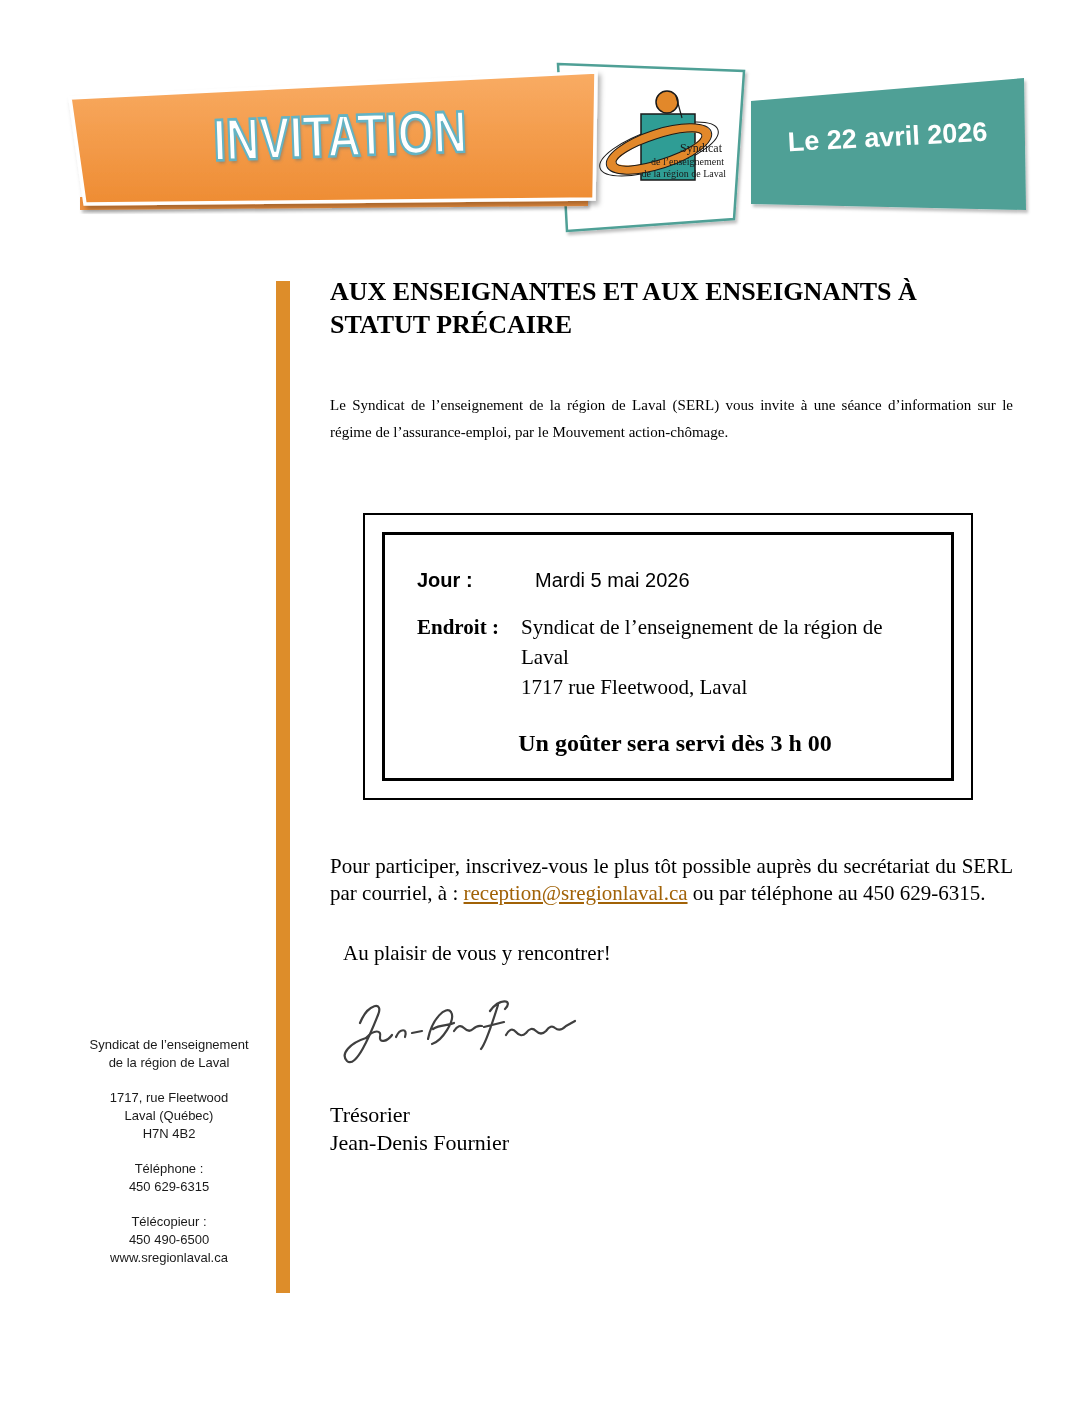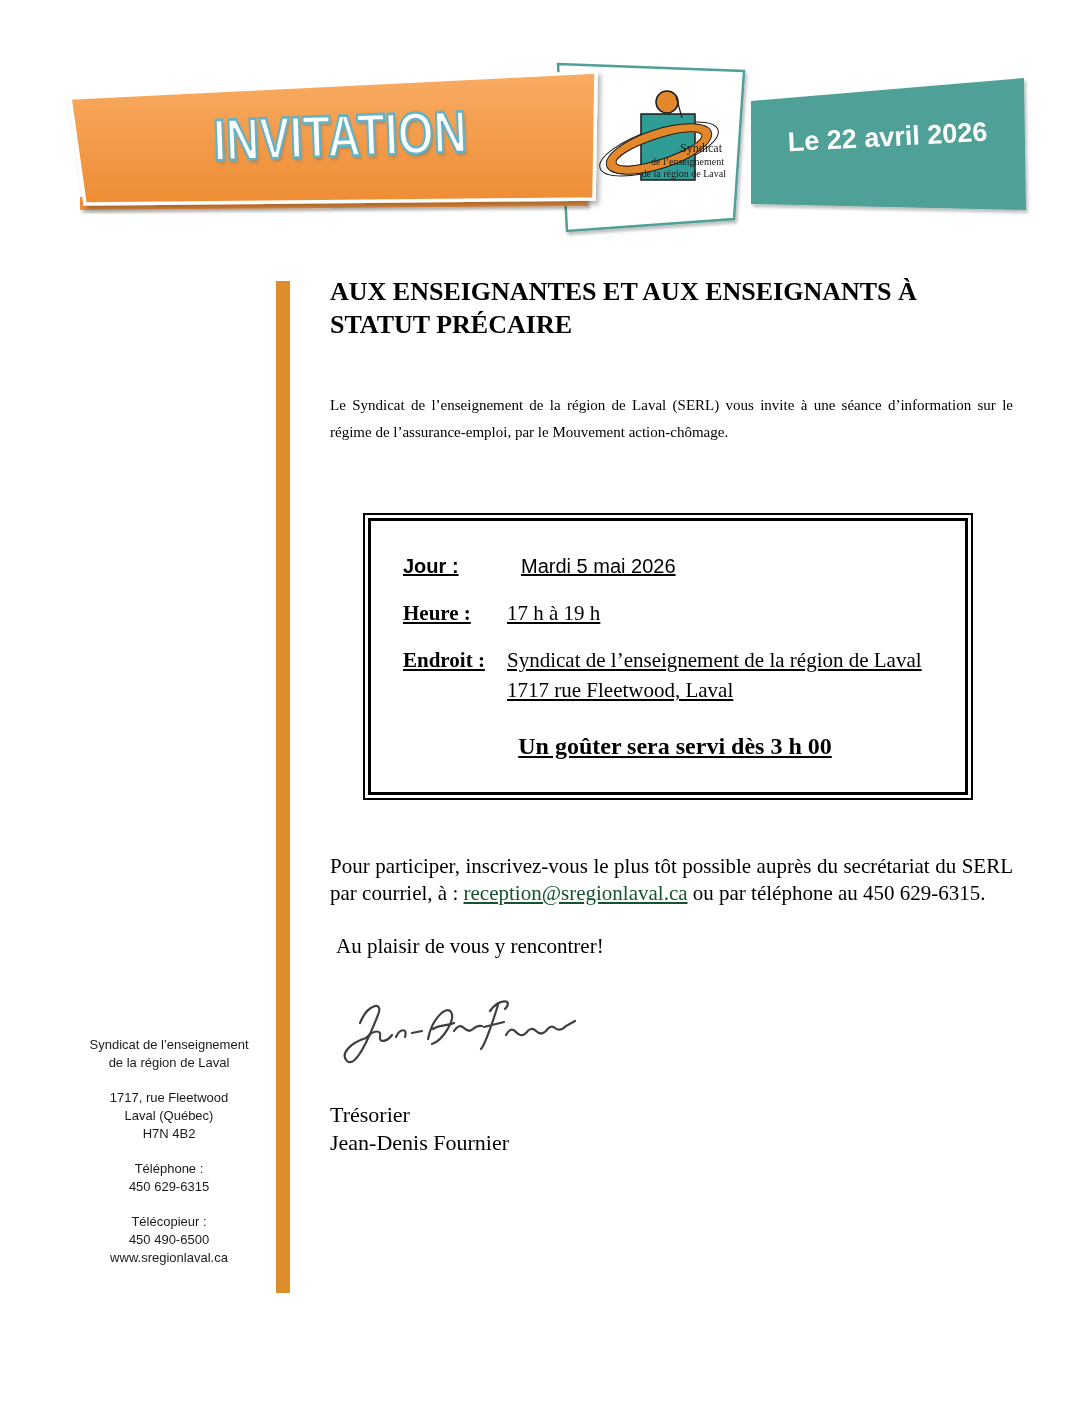--- a/index.html
+++ b/index.html
@@ -35,32 +35,32 @@
   .sidebar .group{margin-bottom:17px;}
   .sidebar .group:last-child{margin-bottom:0;}
 
   
   .main-heading{left:330px;top:275px;width:683px;text-align:left;
     font-weight:bold;font-size:26px;line-height:33px;}
   .intro-para{left:330px;top:392px;width:683px;
     font-size:15px;line-height:26.5px;text-align:justify;}
 
   .details-box-outer{left:363px;top:513px;width:610px;height:287px;
-    border:2px solid #000;padding:3px;box-sizing:border-box;text-decoration:underline;}
+    border:2px solid #000;padding:17px;box-sizing:border-box;}
   .details-box-inner{border:3px solid #000;width:100%;height:100%;box-sizing:border-box;
     padding:30px 18px 10px 32px;}
   .detail-row{display:flex;margin-bottom:17px;font-size:21px;line-height:30px;}
   .detail-label{width:104px;flex:none;font-weight:bold;}
   .label-sans{font-family:"Liberation Sans","DejaVu Sans",sans-serif;font-size:20px;}
   .value-sans{font-family:"Liberation Sans","DejaVu Sans",sans-serif;font-size:20px;padding-left:14px;}
   .detail-value{flex:1;}
   .box-note{margin-top:28px;text-align:center;font-weight:bold;font-size:24px;}
 
   .contact-para{left:330px;top:853px;width:683px;font-size:21px;line-height:26.5px;text-align:justify;}
-  .email-link{color:#14532d;text-decoration:underline;cursor:pointer;}
+  .email-link{color:#a16207;text-decoration:underline;cursor:pointer;}
   .closing-para{left:330px;top:927px;width:683px;font-size:21px;line-height:26.5px;}
 
   .signature{left:330px;top:995px;}
   .signer-block{left:330px;top:1101px;width:400px;font-size:22px;line-height:28px;}
 </style>
 </head>
 <body>
 
 <div class="page">
 
@@ -131,40 +131,36 @@
   <h1 class="abs main-heading" style="margin:0">AUX ENSEIGNANTES ET AUX ENSEIGNANTS À STATUT PRÉCAIRE</h1>
 
   <p class="abs intro-para" style="margin:0">Le Syndicat de l’enseignement de la région de Laval (SERL) vous invite à une séance d’information sur le régime de l’assurance-emploi, par le Mouvement action-chômage.</p>
 
   <div class="abs details-box-outer">
     <div class="details-box-inner">
       <div class="detail-row">
         <span class="detail-label label-sans">Jour :</span>
         <span class="detail-value value-sans">Mardi 5 mai 2026</span>
       </div>
-      <div class="detail-row">
-        <span class="detail-label">Heure :</span>
-        <span class="detail-value">17 h à 19 h</span>
-      </div>
       <div class="detail-row" style="margin-bottom:0">
         <span class="detail-label">Endroit :</span>
         <span class="detail-value">
           <span style="display:block">Syndicat de l’enseignement de la région de Laval</span>
           <span style="display:block">1717 rue Fleetwood, Laval</span>
         </span>
       </div>
       <div class="box-note">Un goûter sera servi dès 3 h 00</div>
     </div>
   </div>
 
   <p class="abs contact-para" style="margin:0">
     <span>Pour participer, inscrivez-vous le plus tôt possible auprès du secrétariat du SERL par courriel, à : </span><span class="email-link">reception@sregionlaval.ca</span><span> ou par téléphone au 450 629-6315.</span>
   </p>
 
-  <p class="abs closing-para" style="margin:6px">Au plaisir de vous y rencontrer!</p>
+  <p class="abs closing-para" style="margin:13px">Au plaisir de vous y rencontrer!</p>
 
   <svg class="abs signature" width="250" height="95" viewBox="0 0 250 95">
     <g fill="none" stroke="#3f3f3f" stroke-width="2.2" stroke-linecap="round" stroke-linejoin="round">
       <path d="M30,28 C38,8 54,6 48,20 C40,40 26,74 17,66 C10,59 20,48 36,43"></path>
       <path d="M36,43 C44,34 52,35 50,42 C49,48 57,47 62,40 M66,42 C70,33 78,33 75,42"></path>
       <path d="M82,38 L92,36"></path>
       <path d="M98,44 C102,24 116,10 121,17 C126,25 112,46 102,49 M103,34 C110,29 118,31 124,28"></path>
       <path d="M124,36 q5,-8 10,-3 t9,1 t9,-3"></path>
       <path d="M160,16 C170,2 184,5 175,14 M168,10 C163,26 156,48 151,54 M154,32 L174,27"></path>
       <path d="M176,40 q5,-9 10,-3 t10,1 q5,-7 10,-2 t10,0 q5,-7 9,-3 q5,4 11,-2 l9,-5"></path>

